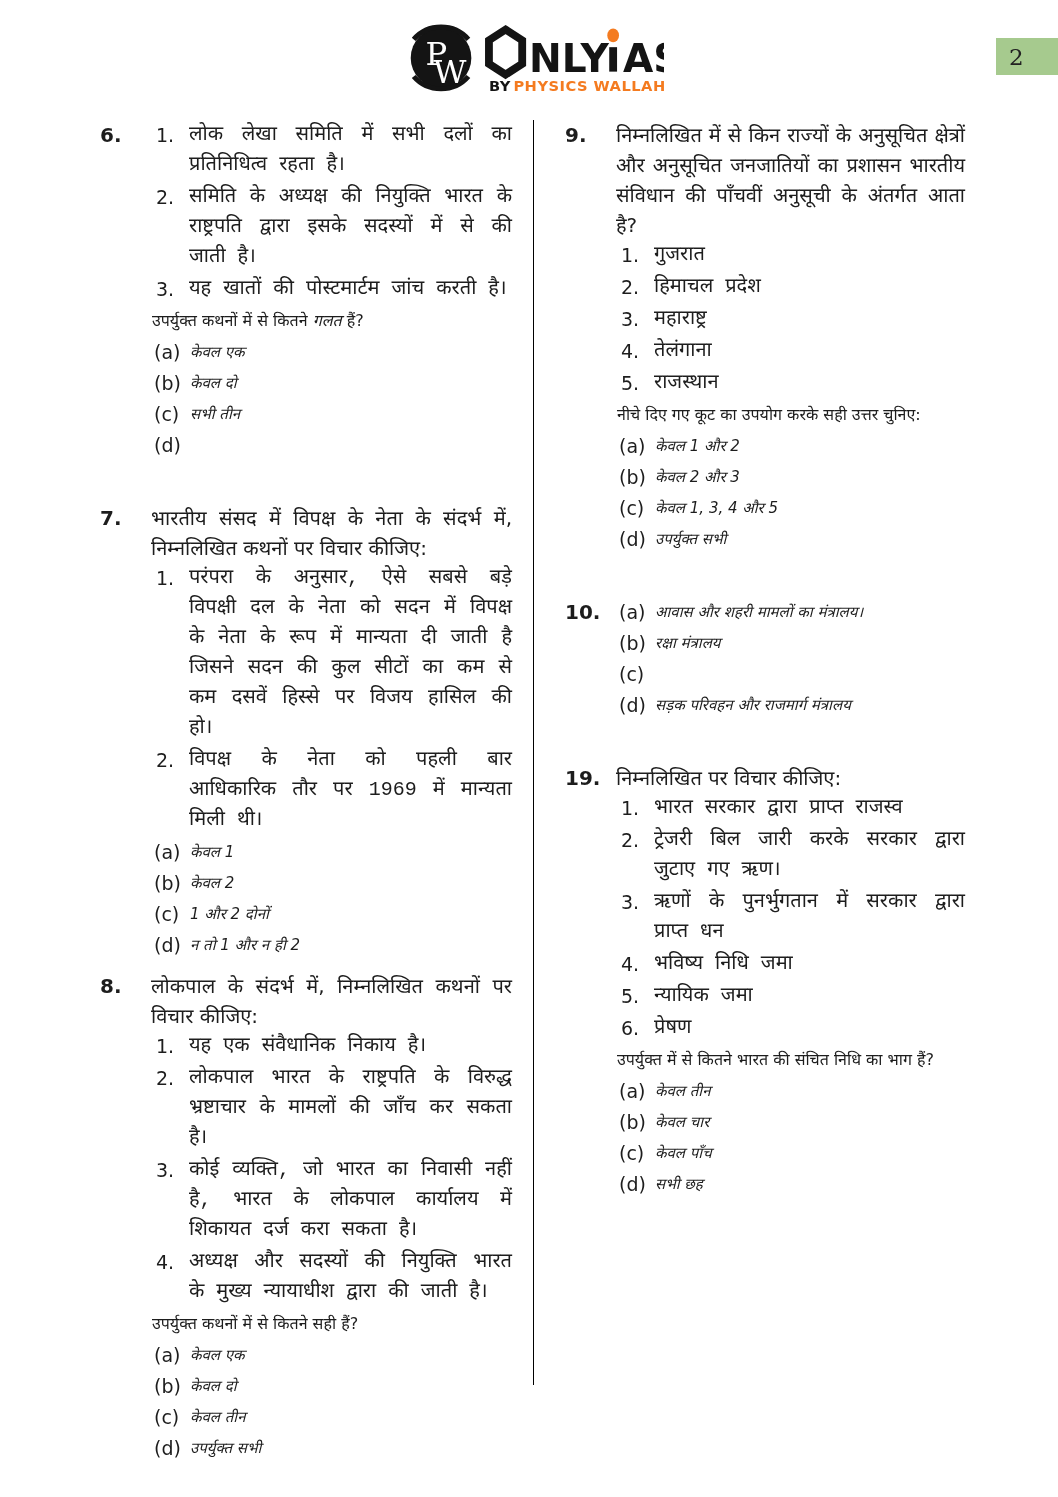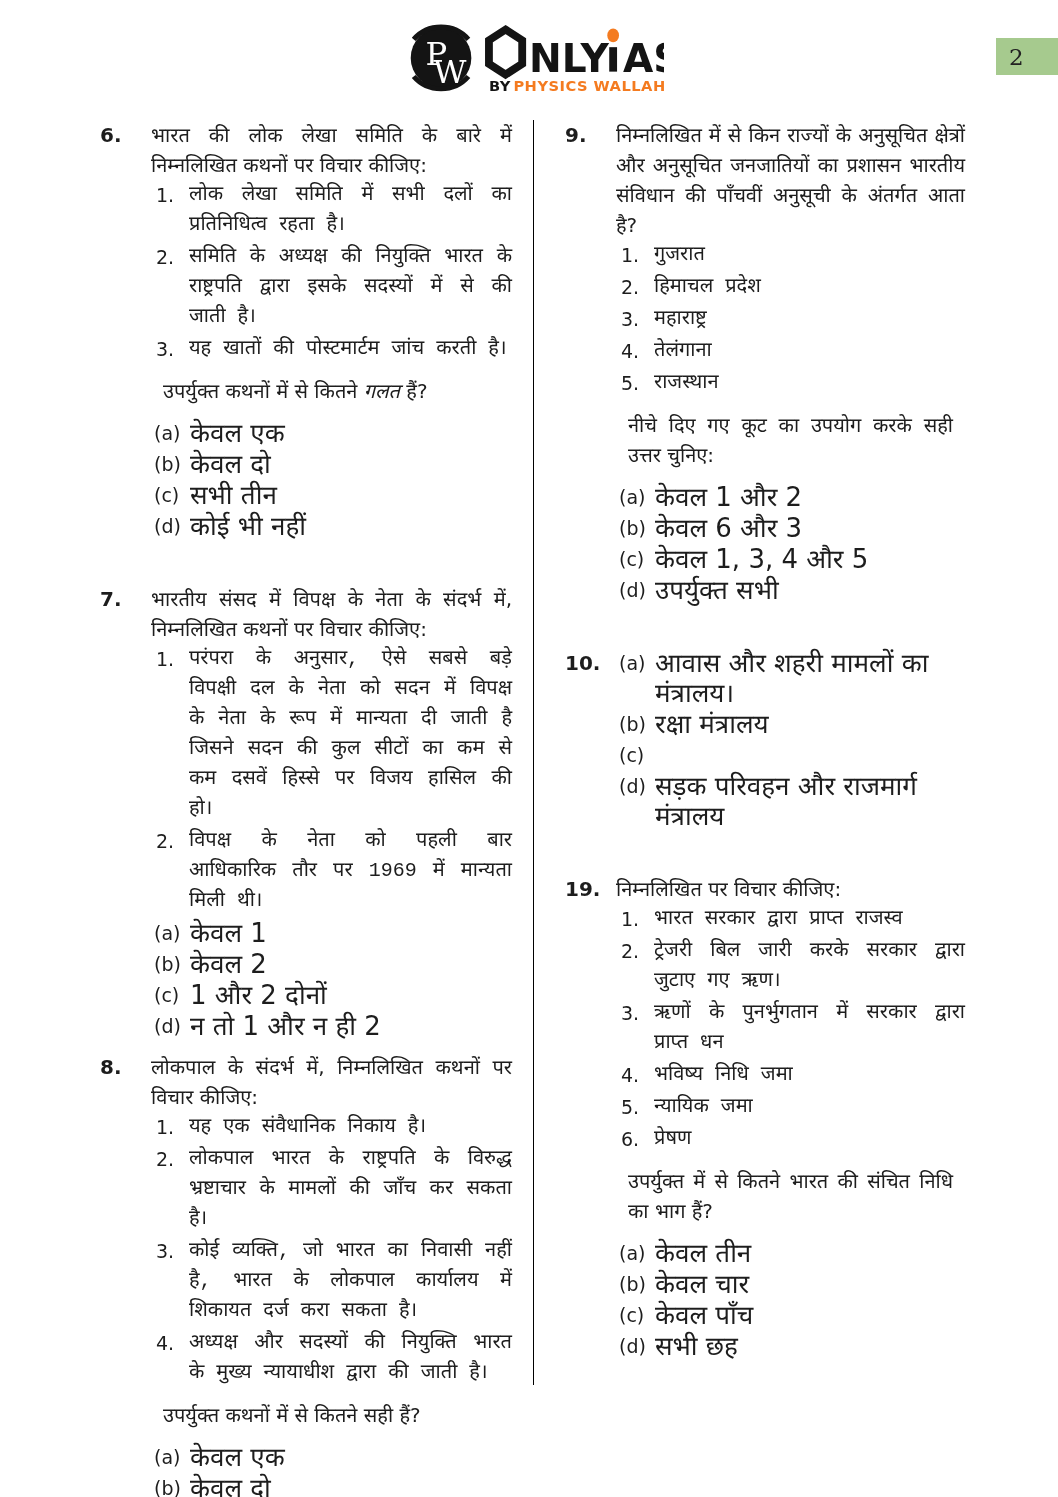--- a/index.html
+++ b/index.html
@@ -38,25 +38,25 @@
   .col-right { margin-left: 31px; width: 400px; flex: 0 0 400px; }
   
   .question { display: flex; margin-bottom: 42px; }
   .question.q-tight { margin-top: -32px; }
   .qnum { width: 51px; flex: 0 0 51px; font-weight: 700; font-size: 20px; line-height: 30px; }
   .qbody { flex: 1; min-width: 0; }
   .intro { margin: 0; font-size: 20px; line-height: 30px; text-align: justify; }
   .stmt { display: flex; margin: 0 0 2px 5px; }
   .snum { width: 33px; flex: 0 0 33px; font-size: 19px; line-height: 30px; }
   .stext { flex: 1; font-size: 20px; line-height: 30px; text-align: justify; min-width: 0; font-family: Liberation Mono, monospace; }
-  .closing { margin: 12px; font-size: 20px; line-height: 30px; text-align: justify; }
+  .closing { margin: 1px; font-size: 16px; line-height: 30px; text-align: justify; }
   .closing em { font-style: italic; }
   .opt { display: flex; margin: 0 0 1px 3px; }
   .olabel { width: 36px; flex: 0 0 36px; font-size: 19px; line-height: 30px; }
-  .otext { flex: 1; font-size: 26px; line-height: 30px; min-width: 0; }
+  .otext { flex: 1; font-size: 15px; line-height: 30px; min-width: 0; font-style: italic; }
 </style>
 </head>
 <body>
 
 <div class="page">
 
   <div class="header">
     <div class="logo-wrap">
       <svg width="266" height="82" viewBox="0 0 272 82">
 
@@ -89,21 +89,20 @@
     </div>
   </div>
 
   <div class="main">
 
     <section class="col-left">
 
       <article class="question">
         <div class="qnum">6.</div>
         <div class="qbody">
-          <p class="intro">भारत की लोक लेखा समिति के बारे में निम्नलिखित कथनों पर विचार कीजिए:</p>
           <div class="stmt">
             <span class="snum">1.</span>
             <span class="stext">लोक लेखा समिति में सभी दलों का प्रतिनिधित्व रहता है।</span>
           </div>
           <div class="stmt">
             <span class="snum">2.</span>
             <span class="stext">समिति के अध्यक्ष की नियुक्ति भारत के राष्ट्रपति द्वारा इसके सदस्यों में से की जाती है।</span>
           </div>
           <div class="stmt">
             <span class="snum">3.</span>
@@ -117,21 +116,20 @@
           <div class="opt">
             <span class="olabel">(b)</span>
             <span class="otext">केवल दो</span>
           </div>
           <div class="opt">
             <span class="olabel">(c)</span>
             <span class="otext">सभी तीन</span>
           </div>
           <div class="opt">
             <span class="olabel">(d)</span>
-            <span class="otext">कोई भी नहीं</span>
           </div>
         </div>
       </article>
 
       <article class="question">
         <div class="qnum">7.</div>
         <div class="qbody">
           <p class="intro">भारतीय संसद में विपक्ष के नेता के संदर्भ में, निम्नलिखित कथनों पर विचार कीजिए:</p>
           <div class="stmt">
             <span class="snum">1.</span>
@@ -230,21 +228,21 @@
             <span class="snum">5.</span>
             <span class="stext">राजस्थान</span>
           </div>
           <p class="closing"><span>नीचे दिए गए कूट का उपयोग करके सही उत्तर चुनिए:</span></p>
           <div class="opt">
             <span class="olabel">(a)</span>
             <span class="otext">केवल 1 और 2</span>
           </div>
           <div class="opt">
             <span class="olabel">(b)</span>
-            <span class="otext">केवल 6 और 3</span>
+            <span class="otext">केवल 2 और 3</span>
           </div>
           <div class="opt">
             <span class="olabel">(c)</span>
             <span class="otext">केवल 1, 3, 4 और 5</span>
           </div>
           <div class="opt">
             <span class="olabel">(d)</span>
             <span class="otext">उपर्युक्त सभी</span>
           </div>
         </div>

